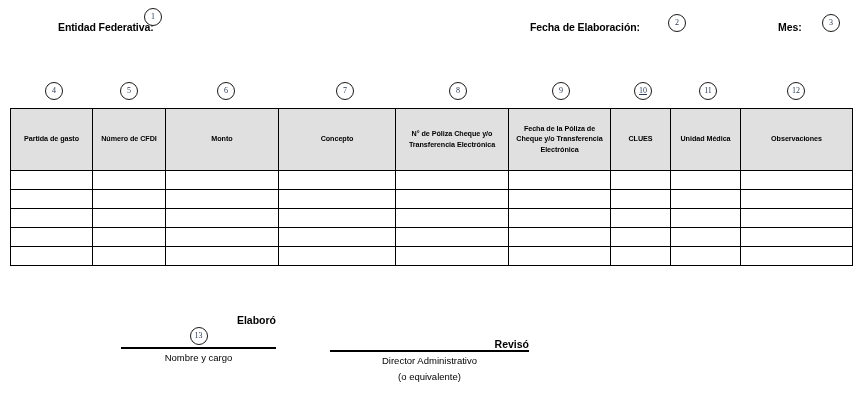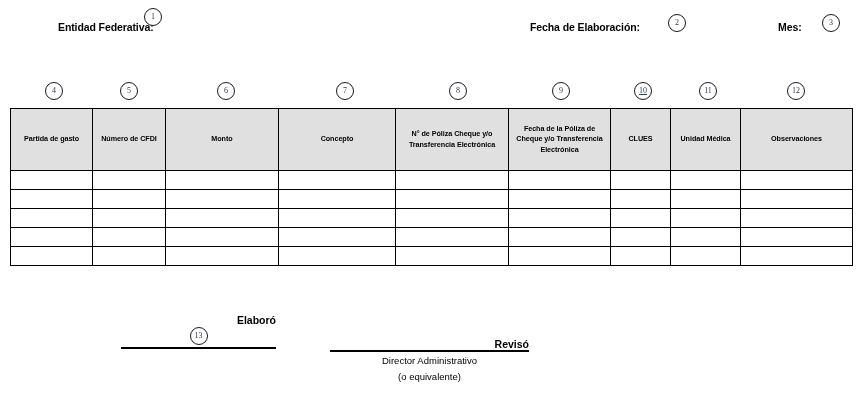--- a/index.html
+++ b/index.html
@@ -250,20 +250,21 @@
       </tbody>
     </table>
   </div>
 
   <div class="sig-block" id="sig-1">
     <div class="sig-title">Elaboró</div>
     <div class="sig-marker-holder">
       <div class="marker">13</div>
     </div>
     <div class="sig-line"></div>
+    <div class="sig-caption">Nombre y cargo</div>
     <div class="sig-caption"></div>
   </div>
 
   <div class="sig-block" id="sig-2">
     <div class="sig-title">Revisó</div>
     <div class="sig-line"></div>
     <div class="sig-caption">Director Administrativo</div>
     <div class="sig-caption">(o equivalente)</div>
   </div>
 

